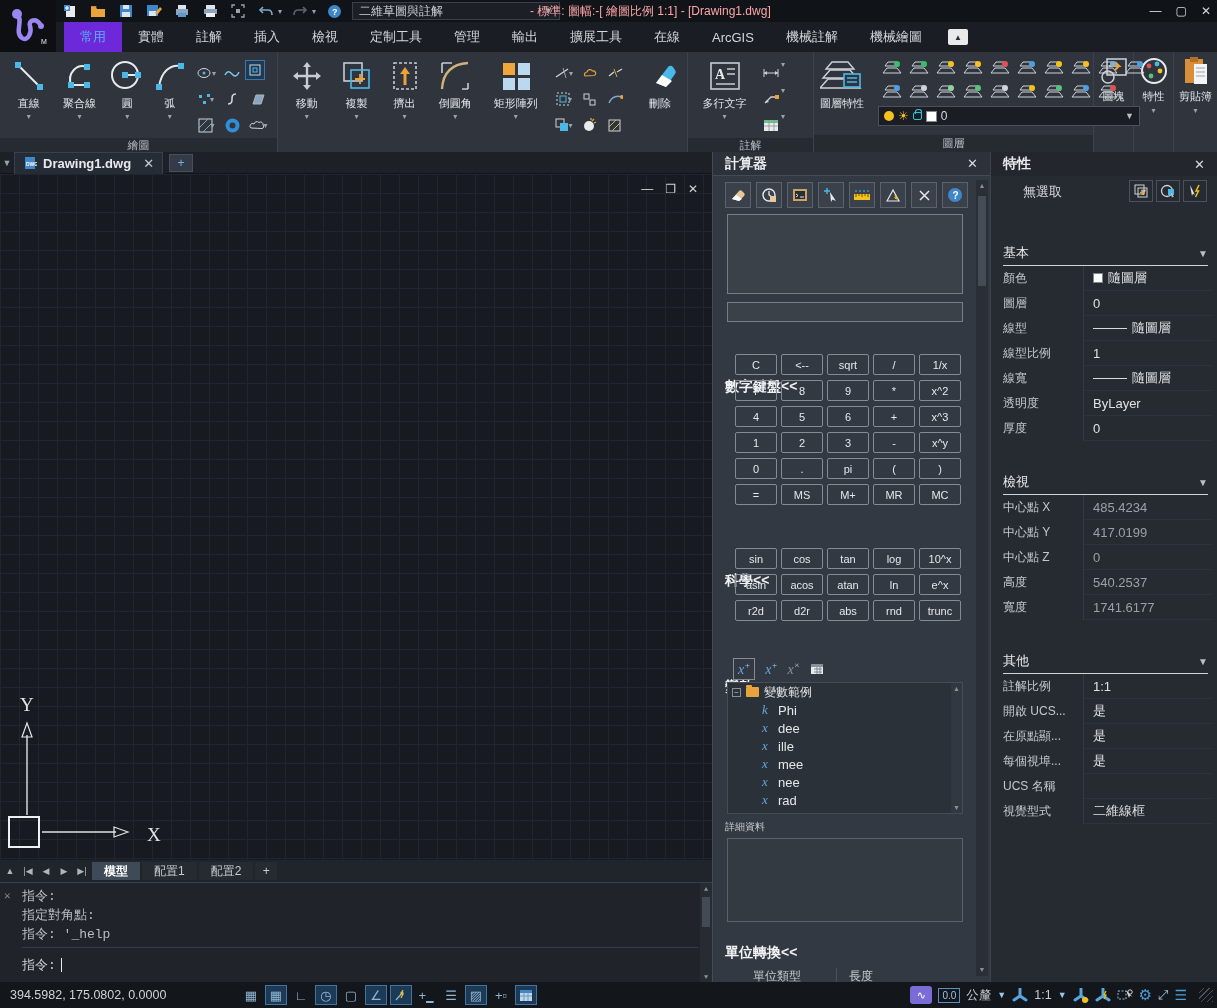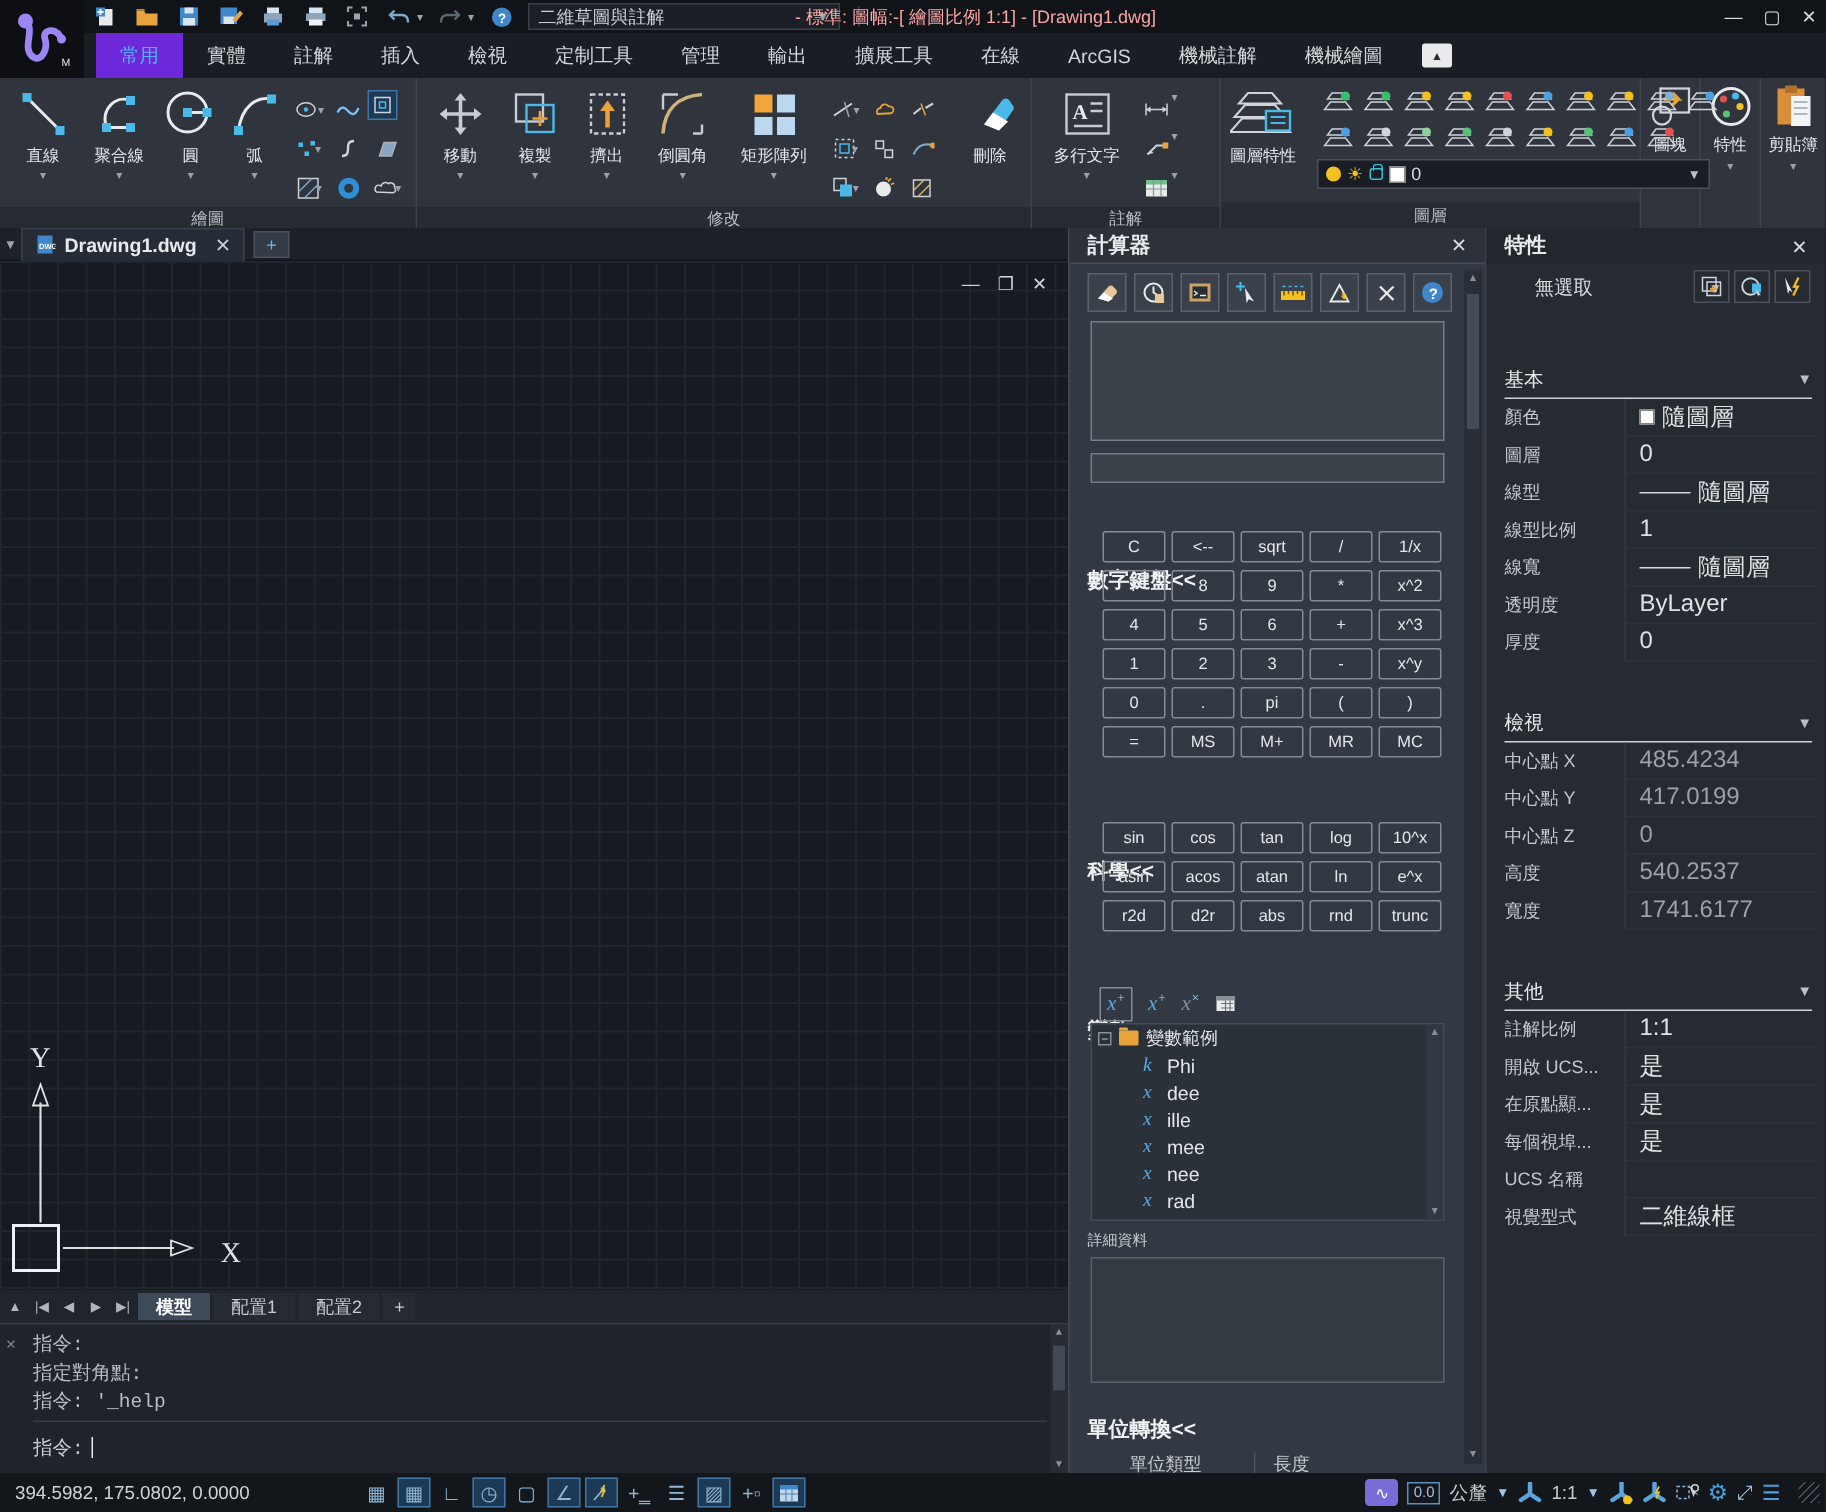--- a/index.html
+++ b/index.html
@@ -121,21 +121,21 @@
   .props .pal-header { background:#23272d; }
   .pcombo { position:absolute; left:12px; top:30px; width:125px; height:20px; display:flex; align-items:center; color:#d8dbde; font-size:13px;margin-left:20px; }
   .pcombo .caret { margin-left:auto; color:#b9bfc6; font-size:9px; }
   .ptools { position:absolute; right:10px; top:28px; display:flex; gap:3px; }
   .ptbtn { width:24px; height:22px; border:1px solid #4a515a; display:flex; align-items:center; justify-content:center; }
   #props-body { position:absolute; left:0; top:60px; width:227px; }
   .psec { display:flex; align-items:center; margin:32px 10px 0 12px; padding-bottom:3px; border-bottom:1px solid #cfd4d9; color:#e8eaec; font-size:13px; }
   .psec .psec-c { margin-left:auto; color:#b9bfc6; font-size:10px; }
   .prow { display:flex; height:25px; align-items:center; margin:0 6px 0 0; }
   .plabel { width:92px; padding-left:12px; color:#c3c8cd; font-size:12px; white-space:nowrap; overflow:hidden; }
-  .pval { flex:1; height:25px; display:flex; align-items:center; gap:5px; padding-left:9px; color:#dfe2e5; font-size:16px; border-left:1px solid #343a41; border-bottom:1px solid #2d333a; }
+  .pval { flex:1; height:25px; display:flex; align-items:center; gap:5px; padding-left:9px; color:#dfe2e5; font-size:13px; border-left:1px solid #343a41; border-bottom:1px solid #2d333a; }
   .pval.dim .pvtext { color:#9aa0a7; }
   .swatch { width:10px; height:10px; background:#ffffff; border:1px solid #7e858c; }
   .lineseg { width:34px; height:1px; background:#d8dbde; }
 
   
   .statusbar { position:absolute; left:0; top:982px; width:1217px; height:26px; background:#13161b; display:flex; align-items:center; }
   .sb-coords { width:240px; padding-left:10px; color:#cfd3d7; font-size:12.5px; }
   .sb-group { display:flex; align-items:center; gap:3px; }
   .sbi { min-width:22px; height:20px; display:flex; align-items:center; justify-content:center; color:#8fb4d4; font-size:13px; }
   .sbi.on { border:1px solid #3f74a3; background:#1c3a55; }
@@ -491,21 +491,20 @@
           <div class="ricon">
             <svg width="36" height="30" viewBox="0 0 36 30">
                 <path d="M14 22 L26 6 a3 3 0 0 1 5 0 l2 3 a3 3 0 0 1 0 4 L24 26 Z" fill="#4ab9e8"></path>
                 <path d="M14 22 L20 14 L30 20 L24 26 Z" fill="#ffffff"></path>
               </svg>
             </div>
           <div class="rlabel">刪除</div>
           <div class="rarrow" style="visibility:hidden">▾</div>
         </div>
       </div>
-      <div class="panel-label">修改</div>
     </div>
 
     <div class="panel" style="width:126px">
       <div class="panel-content">
         <div class="rbtn" style="width:62px">
           <div class="ricon">
             <svg width="34" height="34" viewBox="0 0 34 34">
                 <rect x="3" y="4" width="28" height="26" stroke="#c6ccd2" stroke-width="1.6" fill="none"></rect>
                 <text x="7" y="20" fill="#e8eaec" font-size="14" font-weight="bold" font-family="Liberation Serif, serif">A</text>
                 <path d="M19 10 h8 M19 15 h8 M8 25 h19" stroke="#c6ccd2" stroke-width="1.6"></path>

